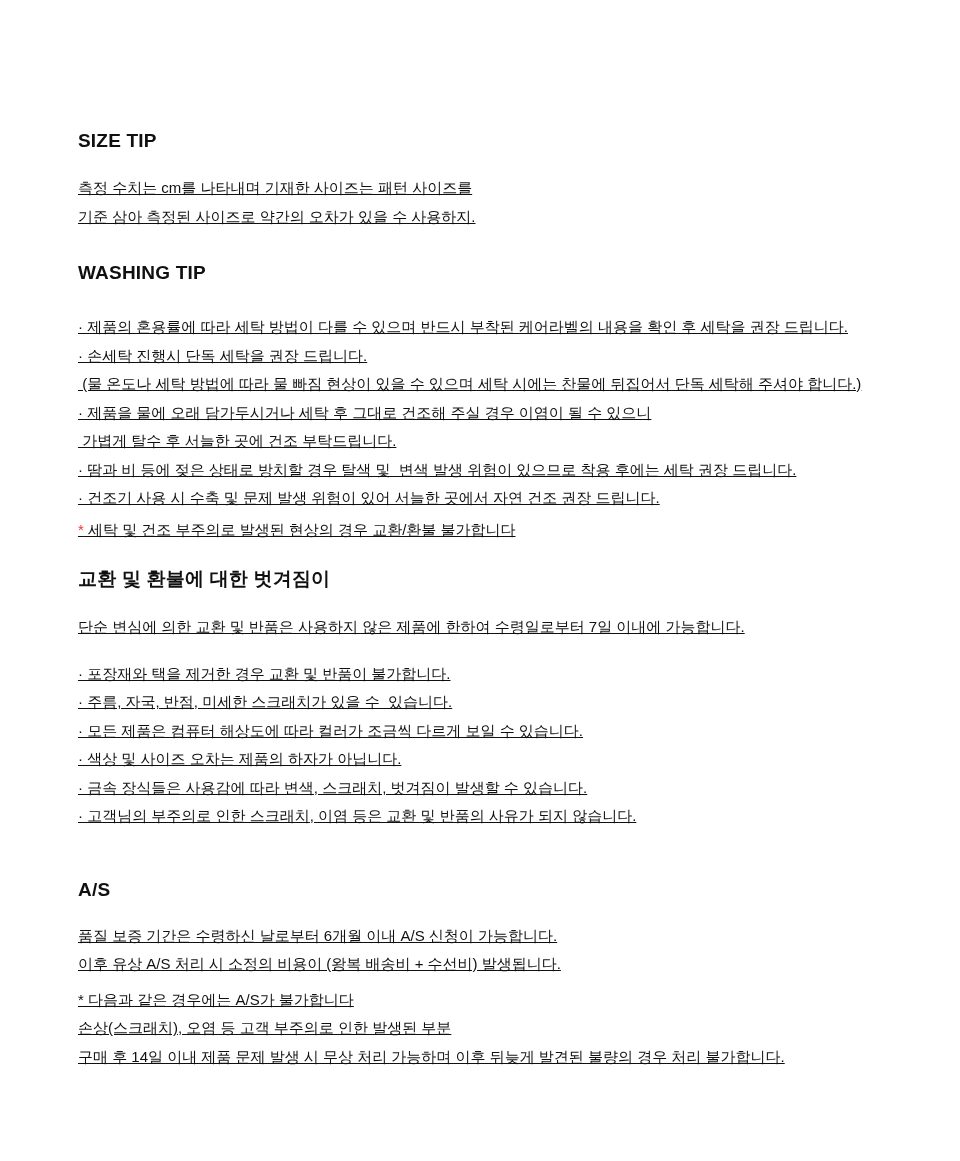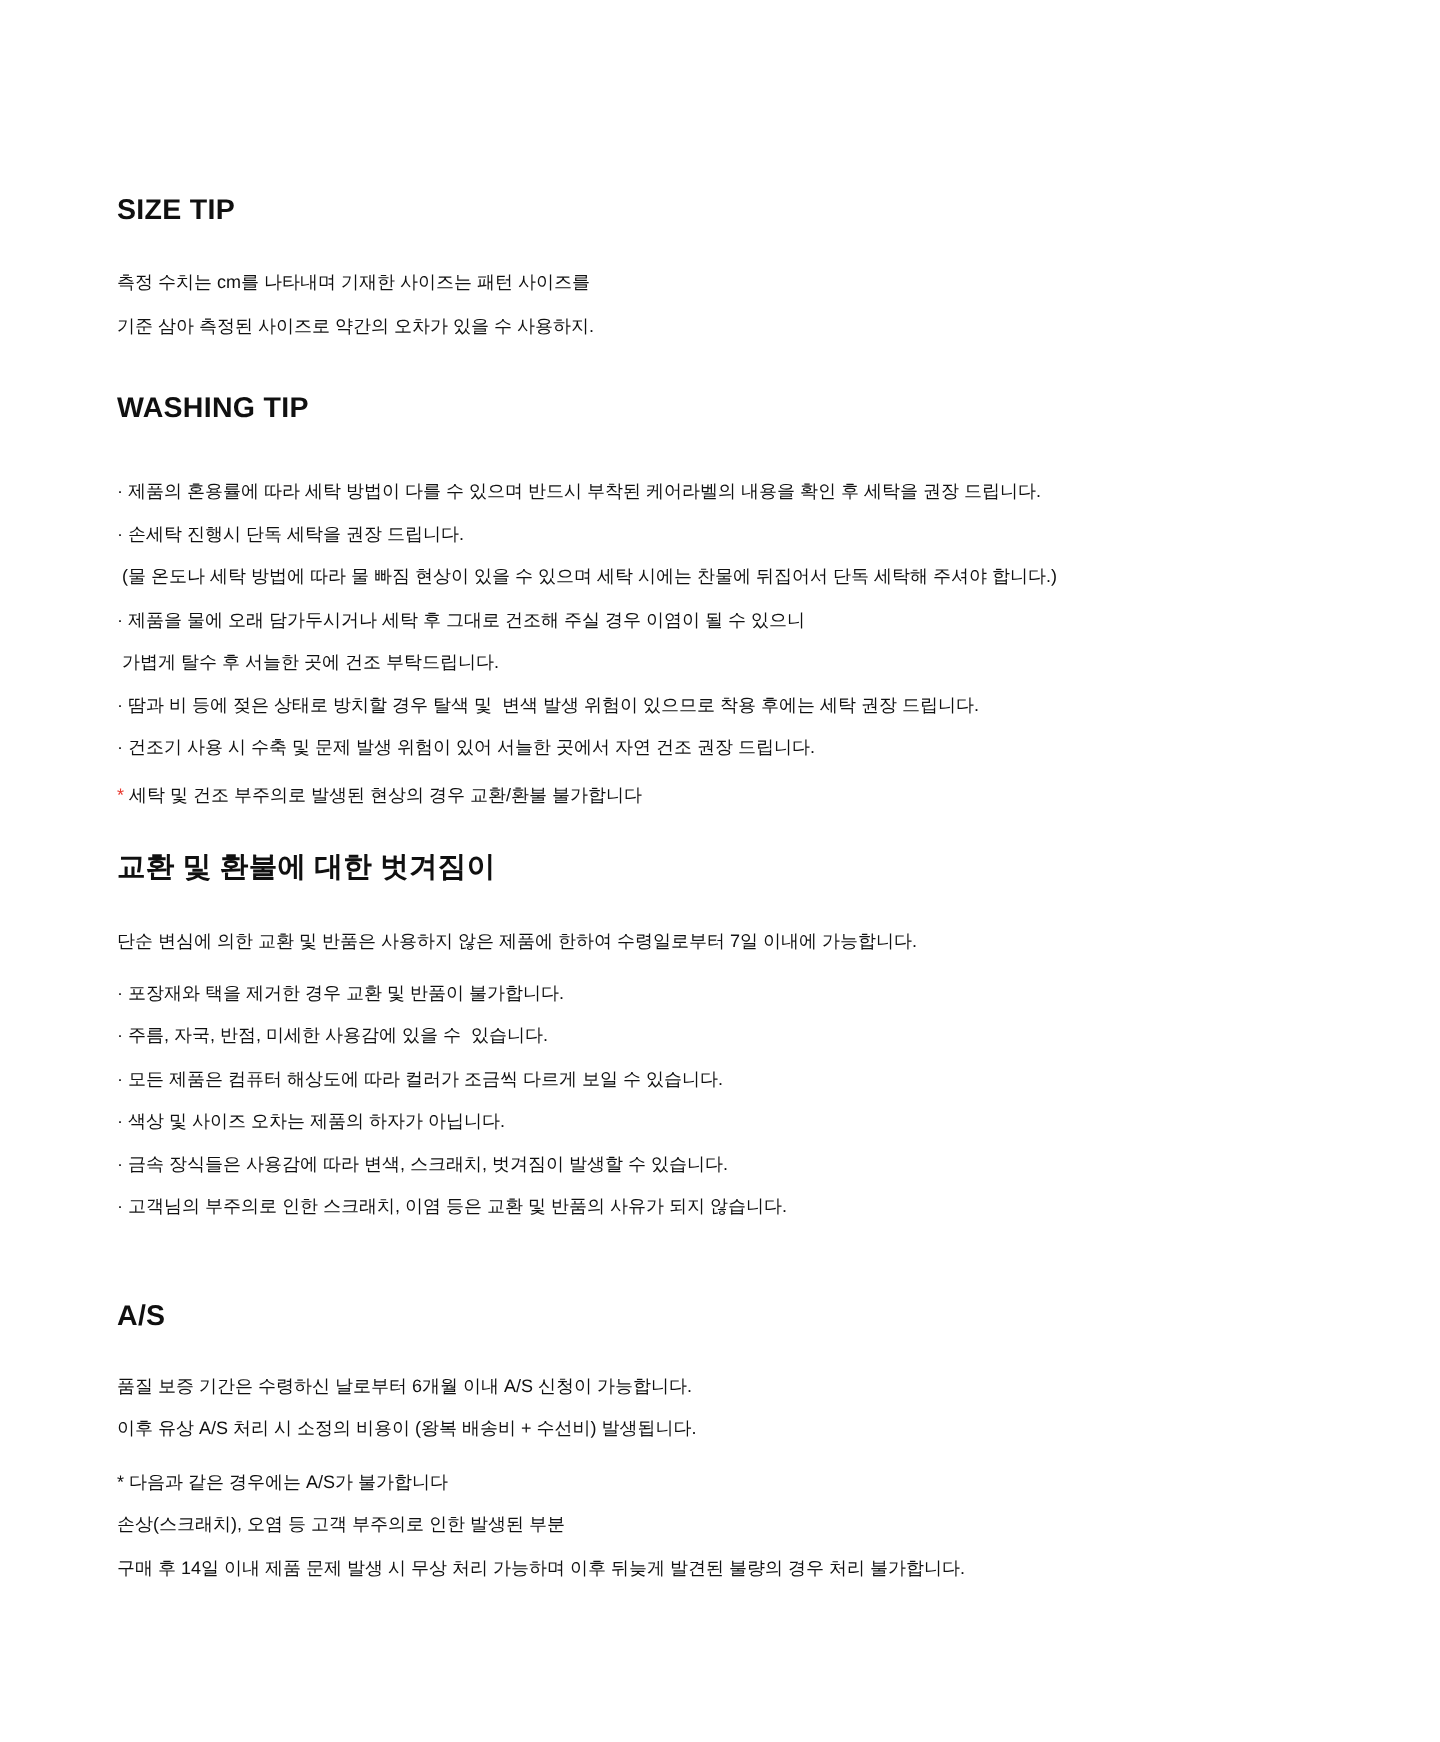--- a/index.html
+++ b/index.html
@@ -23,34 +23,35 @@
     margin: 0;
     font-size: 19px;
     line-height: 22px;
     font-weight: 700;
     color: #101010;
     white-space: pre;
     letter-spacing: 0.2px;
   }
   .line {
     margin: 0;
-    font-size: 12px;
+    font-size: 15px;
     line-height: 28.5px;
     font-weight: 400;
     color: #101010;
     white-space: pre;
+    text-decoration: underline;
   }
   
   .para-size      { margin-top: 22px; }
   .title-washing  { margin-top: 31px; }
   .list-washing   { margin-top: 29px; }
   .note-washing   { margin-top: 3px;  }
   .title-exchange { margin-top: 24px; }
   .intro-exchange { margin-top: 23px; }
-  .list-exchange  { margin-top: 6px;  }
+  .list-exchange  { margin-top: 18px;  }
   .title-as       { margin-top: 48px; }
   .para-as        { margin-top: 21px; }
   .note-as        { margin-top: 7px;  }
   .asterisk-red {
     color: #e8392f;
   }
 </style>
 </head>
 <body>
 
@@ -77,21 +78,21 @@
         <p class="line">· 건조기 사용 시 수축 및 문제 발생 위험이 있어 서늘한 곳에서 자연 건조 권장 드립니다.</p>
       </div>
       <p class="line note-washing"><span class="asterisk-red">*</span><span> 세탁 및 건조 부주의로 발생된 현상의 경우 교환/환불 불가합니다</span></p>
     </section>
 
     <section>
       <h2 class="section-title title-exchange">교환 및 환불에 대한 벗겨짐이</h2>
       <p class="line intro-exchange">단순 변심에 의한 교환 및 반품은 사용하지 않은 제품에 한하여 수령일로부터 7일 이내에 가능합니다.</p>
       <div class="list-exchange">
         <p class="line">· 포장재와 택을 제거한 경우 교환 및 반품이 불가합니다.</p>
-        <p class="line">· 주름, 자국, 반점, 미세한 사용감에 있을 수  있습니다.</p>
+        <p class="line">· 주름, 자국, 반점, 미세한 스크래치가 있을 수  있습니다.</p>
         <p class="line">· 모든 제품은 컴퓨터 해상도에 따라 컬러가 조금씩 다르게 보일 수 있습니다.</p>
         <p class="line">· 색상 및 사이즈 오차는 제품의 하자가 아닙니다.</p>
         <p class="line">· 금속 장식들은 사용감에 따라 변색, 스크래치, 벗겨짐이 발생할 수 있습니다.</p>
         <p class="line">· 고객님의 부주의로 인한 스크래치, 이염 등은 교환 및 반품의 사유가 되지 않습니다.</p>
       </div>
     </section>
 
     <section>
       <h2 class="section-title title-as">A/S</h2>
       <div class="para-as">

